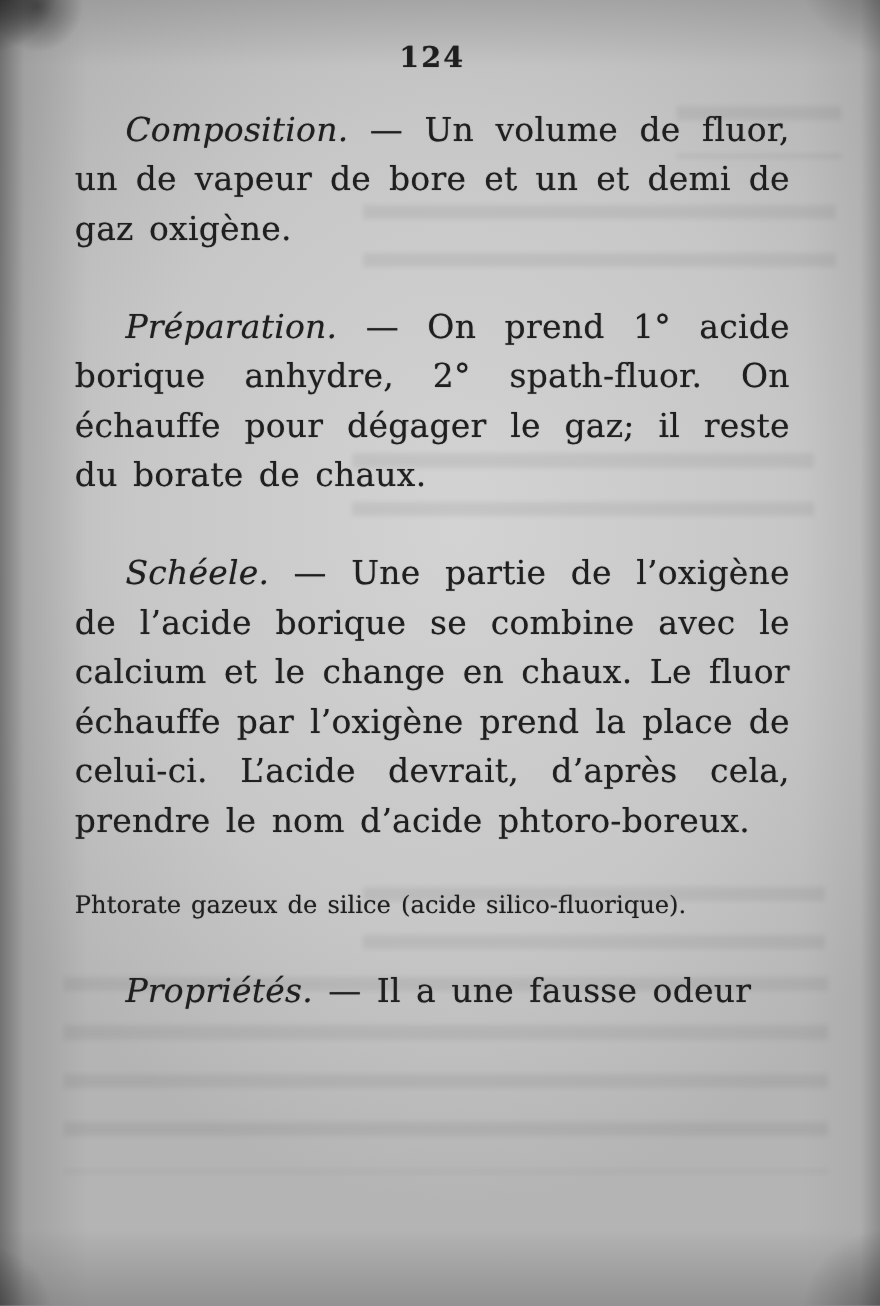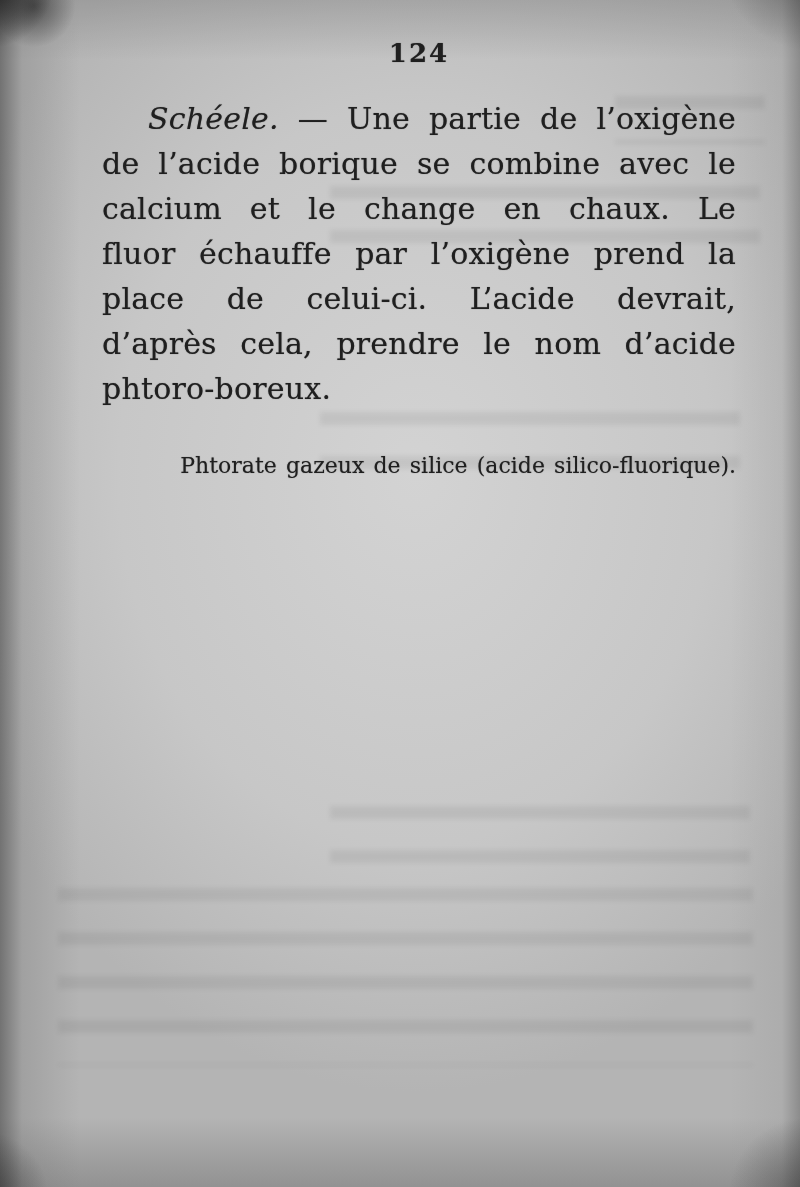--- a/index.html
+++ b/index.html
@@ -22,22 +22,21 @@
       radial-gradient(circle 90px at -15px 1195px, rgba(40,40,40,0.55), rgba(40,40,40,0) 70%),
       linear-gradient(90deg, rgba(60,60,60,0.55) 0px, rgba(110,110,110,0.28) 22px, rgba(190,190,190,0) 80px),
       linear-gradient(270deg, rgba(80,80,80,0.40) 0px, rgba(140,140,140,0.18) 18px, rgba(190,190,190,0) 70px),
       linear-gradient(0deg, rgba(90,90,90,0.38) 0px, rgba(190,190,190,0) 70px),
       linear-gradient(180deg, rgba(110,110,110,0.32) 0px, rgba(190,190,190,0) 60px),
       radial-gradient(ellipse 62% 52% at 52% 40%, #d3d3d3 0%, #c7c7c7 60%, #b4b4b4 100%);
   }
   .content {
     position: relative;
     z-index: 1;
-    padding: 36px 64px 0 68px;
-    margin-left: 34px;
+    padding: 36px 82px 0 68px;
   }
   .page-number {
     text-align: center;
     font-size: 26px;
     font-weight: bold;
     letter-spacing: 2px;
     line-height: 34px;
     margin-bottom: 26px;
     text-shadow: 0 0 1px rgba(30,30,30,0.6);
   }
@@ -52,21 +51,21 @@
     text-shadow: 0 0 1px rgba(25,25,25,0.55);
   }
   .para .lead {
     font-style: italic;
   }
   .para .em {
   }
   .section-heading {
     font-size: 22px;
     line-height: 30px;
-    text-align: right;
+    text-align: left;
     margin: -4px 0 40px 0;
     word-spacing: 0.1em;
     text-shadow: 0 0 1px rgba(25,25,25,0.5);
   }
   .para.tight { margin-bottom: 38px; }
   .para.last { margin-bottom: 0; }
 
   
   .ghost {
     position: absolute;
@@ -94,22 +93,25 @@
   <div class="ghost g1"></div>
   <div class="ghost g2"></div>
   <div class="ghost g3"></div>
   <div class="ghost g4"></div>
   <div class="ghost g5"></div>
 
   <div class="content">
 
     <div class="page-number">124</div>
 
+    <p class="para"><span class="lead">Composition.</span><span> — Un volume de fluor, un de vapeur de bore et un et demi de gaz oxigène.</span></p>
 
+    <p class="para"><span class="lead">Préparation.</span><span> — On prend 1° acide borique anhydre, 2° spath-fluor. On échauffe pour dégager le gaz; il reste du borate de chaux.</span></p>
 
     <p class="para"><span class="lead">Schéele.</span><span> — Une partie de l’oxigène de l’acide borique se combine avec le calcium et le change en chaux. Le fluor échauffe par l’oxigène prend la place de celui-ci. L’acide devrait, d’après cela, prendre le nom d’acide </span><span class="em">phtoro-boreux</span><span>.</span></p>
 
     <div class="section-heading">Phtorate gazeux de silice (acide silico-fluorique).</div>
 
 
+    <p class="para last"><span class="lead">Propriétés.</span><span> — Il a une fausse odeur</span></p>
 
   </div>
 </div>
 
 </body></html>

